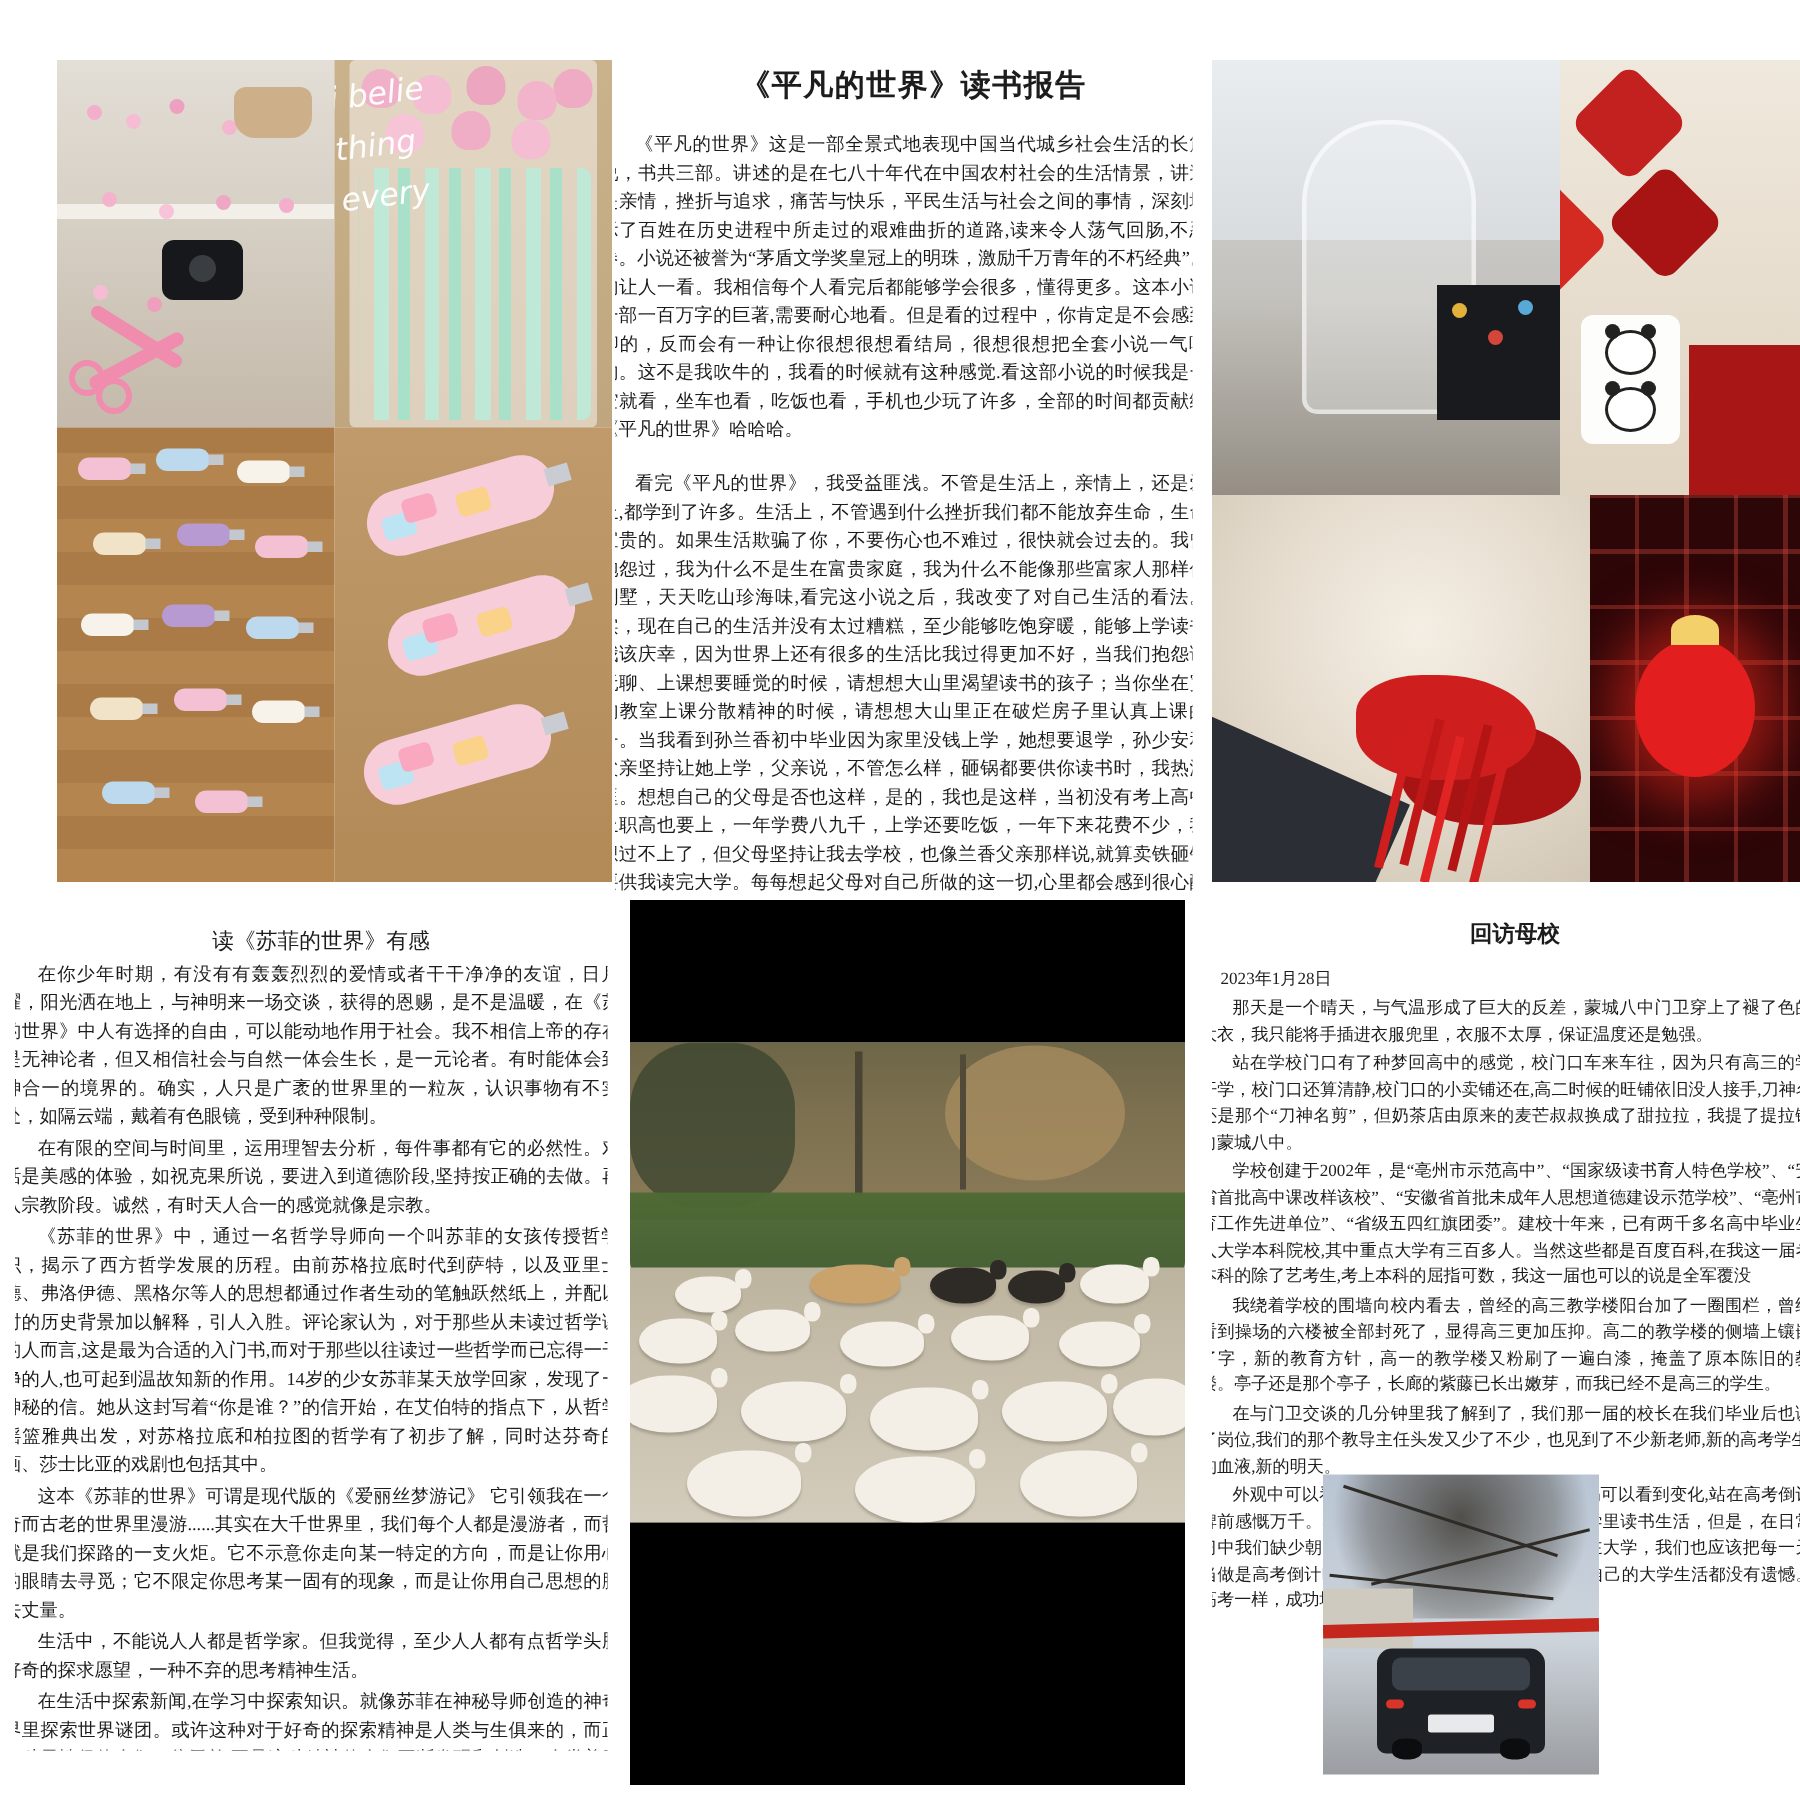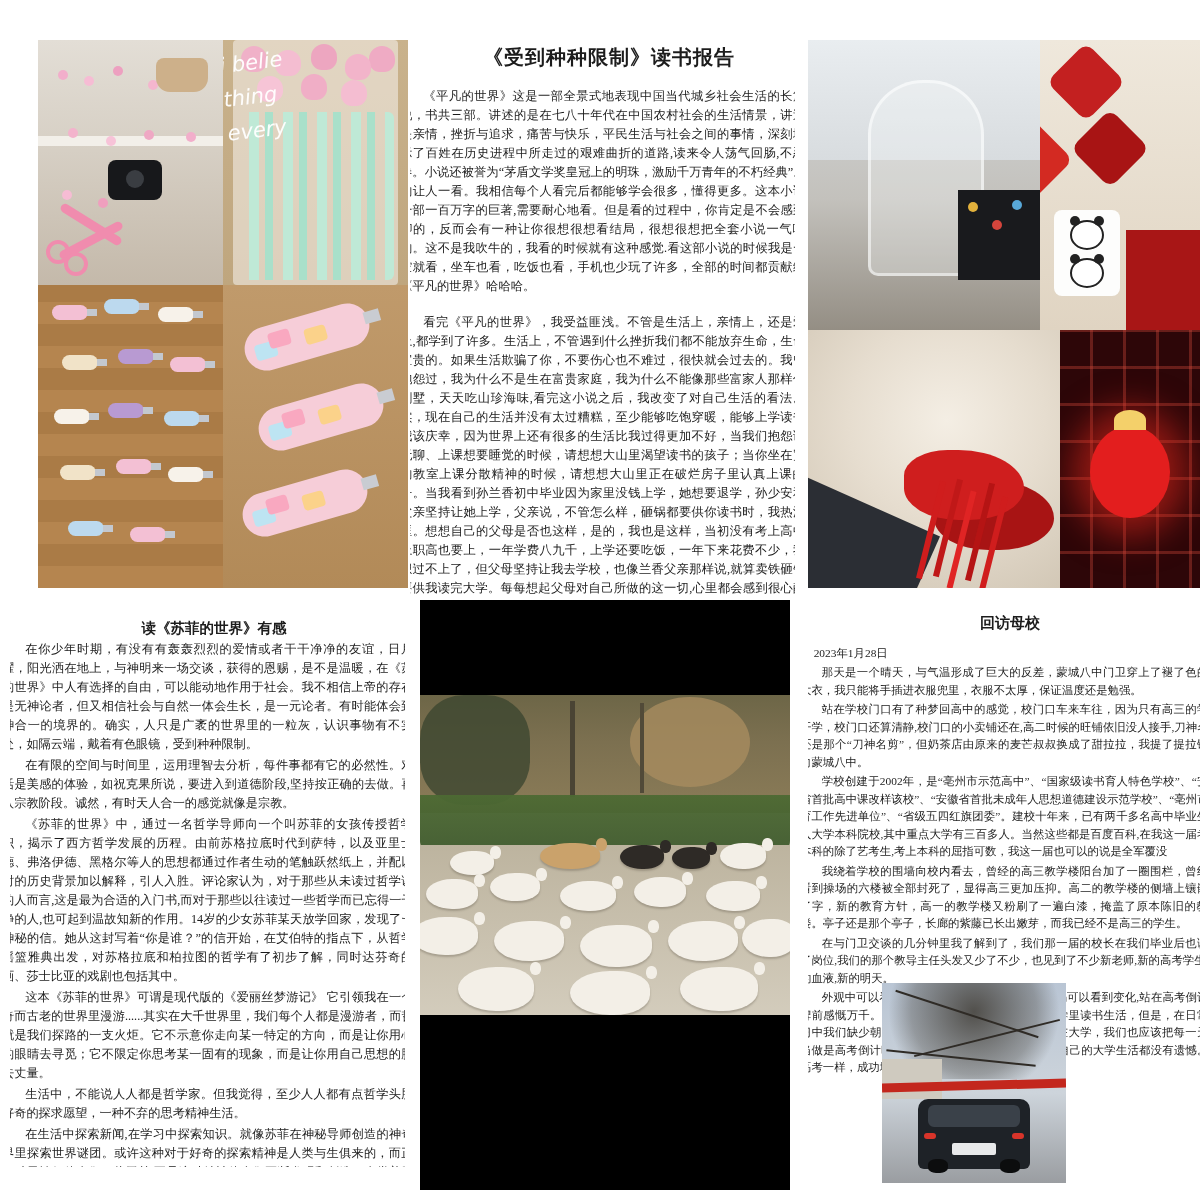--- a/index.html
+++ b/index.html
@@ -10,21 +10,21 @@
   i{display:block;position:absolute;font-style:normal;}
 
   
   .doc{background:#fff;}
   .page{position:absolute;}
   .doc h1{font-weight:bold;text-align:center;margin:0 0 14px 0;}
   .para{margin:0 0 17px 0;text-indent:1.9em;text-align:justify;}
   .docB .page{left:-10px;top:8px;width:418px;font-size:12.3px;line-height:19px;}
   .docB h1{font-size:20px;letter-spacing:1px;margin-bottom:20px;}
   .docD .page{left:-8px;top:4px;width:424px;font-size:12.2px;line-height:19px;}
-  .docD h1{font-size:14.5px;font-weight:bold;margin-bottom:2px;}
+  .docD h1{font-size:14.5px;font-weight:normal;margin-bottom:2px;}
   .docD .para{margin:0 0 2px 0;}
   .docF .page{left:-8px;top:0;width:420px;font-size:11.4px;line-height:17.5px;}
   .docF h1{font-size:15px;margin-bottom:12px;}
   .docF .date{margin:0 0 2px 0;text-indent:1.2em;}
   .docF .para{margin:0 0 2px 0;}
 
   
   .tileA{left:38px;top:40px;width:370px;height:548px;background:#efe9e2;}
   .qA1{left:0;top:0;width:185px;height:245px;background:linear-gradient(#e3ded6 0%,#d6cfc4 45%,#c4b9aa 100%);}
   .qA1 .shelf{left:0;top:96px;width:185px;height:10px;background:#f2efe9;}
@@ -176,21 +176,21 @@
         </i>
       <i class="bigclip" style="left:18px;top:196px">
           <i class="cand"></i>
         </i>
     </div>
     <div class="wmA">制作过程</div>
   </section>
 
   <section class="tile doc docB tileB">
     <div class="page">
-      <h1>《受到种种限制》读书报告</h1>
+      <h1>《平凡的世界》读书报告</h1>
       <div>
           <p class="para">《平凡的世界》这是一部全景式地表现中国当代城乡社会生活的长篇小说，书共三部。讲述的是在七八十年代在中国农村社会的生活情景，讲述的是亲情，挫折与追求，痛苦与快乐，平民生活与社会之间的事情，深刻地展示了百姓在历史进程中所走过的艰难曲折的道路,读来令人荡气回肠,不忍释卷。小说还被誉为“茅盾文学奖皇冠上的明珠，激励千万青年的不朽经典”。真的让人一看。我相信每个人看完后都能够学会很多，懂得更多。这本小说是一部一百万字的巨著,需要耐心地看。但是看的过程中，你肯定是不会感到无聊的，反而会有一种让你很想很想看结局，很想很想把全套小说一气呵成的。这不是我吹牛的，我看的时候就有这种感觉.看这部小说的时候我是一有空就看，坐车也看，吃饭也看，手机也少玩了许多，全部的时间都贡献给了《平凡的世界》哈哈哈。</p>
           <p class="para">看完《平凡的世界》，我受益匪浅。不管是生活上，亲情上，还是爱情上,都学到了许多。生活上，不管遇到什么挫折我们都不能放弃生命，生命是宝贵的。如果生活欺骗了你，不要伤心也不难过，很快就会过去的。我曾经抱怨过，我为什么不是生在富贵家庭，我为什么不能像那些富家人那样住在别墅，天天吃山珍海味,看完这小说之后，我改变了对自己生活的看法。其实，现在自己的生活并没有太过糟糕，至少能够吃饱穿暖，能够上学读书。我该庆幸，因为世界上还有很多的生活比我过得更加不好，当我们抱怨读书无聊、上课想要睡觉的时候，请想想大山里渴望读书的孩子；当你坐在宽阔的教室上课分散精神的时候，请想想大山里正在破烂房子里认真上课的孩子。当我看到孙兰香初中毕业因为家里没钱上学，她想要退学，孙少安和她父亲坚持让她上学，父亲说，不管怎么样，砸锅都要供你读书时，我热泪盈眶。想想自己的父母是否也这样，是的，我也是这样，当初没有考上高中，上职高也要上，一年学费八九千，上学还要吃饭，一年下来花费不少，我曾想过不上了，但父母坚持让我去学校，也像兰香父亲那样说,就算卖铁砸锅也要供我读完大学。每每想起父母对自己所做的这一切,心里都会感到很心酸，他们没有上过大学，却知道读书的重要，他们知道生活不容易，却愿意供我读书。想想自己十几年来，对父母都做过些什么，心里多了些惭愧。孙少平执意要给父母砸一个新的窑洞，让他们在村子里能够风光生活,因为他们家几代人已经穷够了，父母种田辛苦了一辈子，不管怎样都要让父母过上好日子。是啊，子女都是爱父母的，现在的努力不仅仅是为了自己，还是为了父母。</p>
         </div>
     </div>
   </section>
 
   <section class="tile tileC">
     <div class="ph qC1">
       <i class="win"></i>

